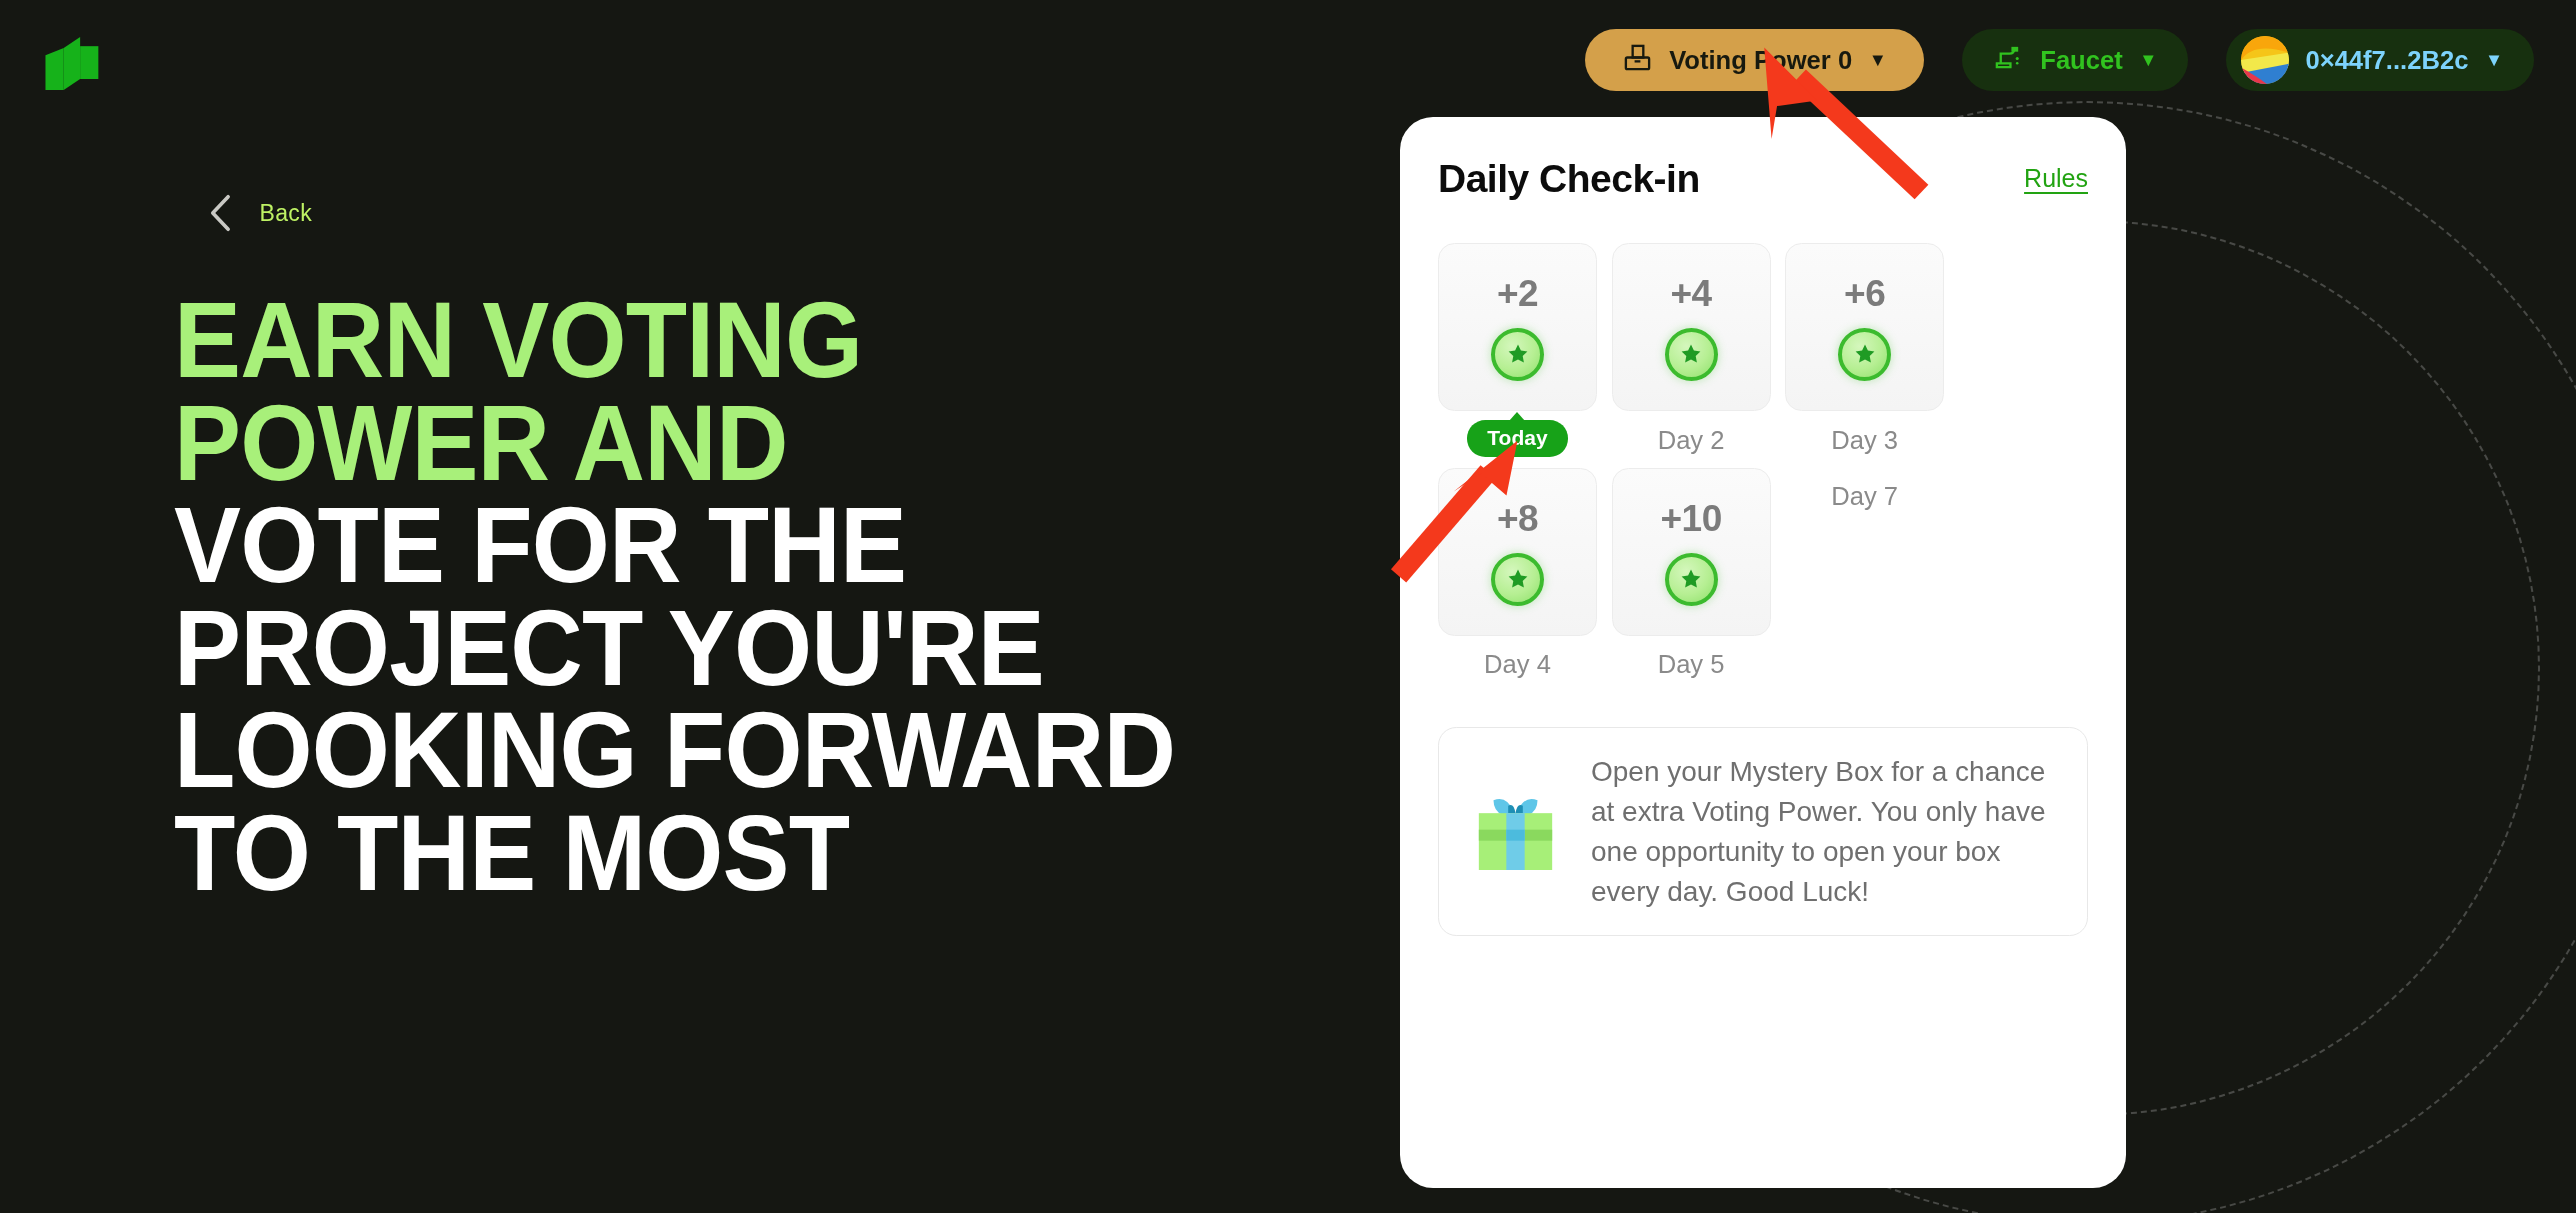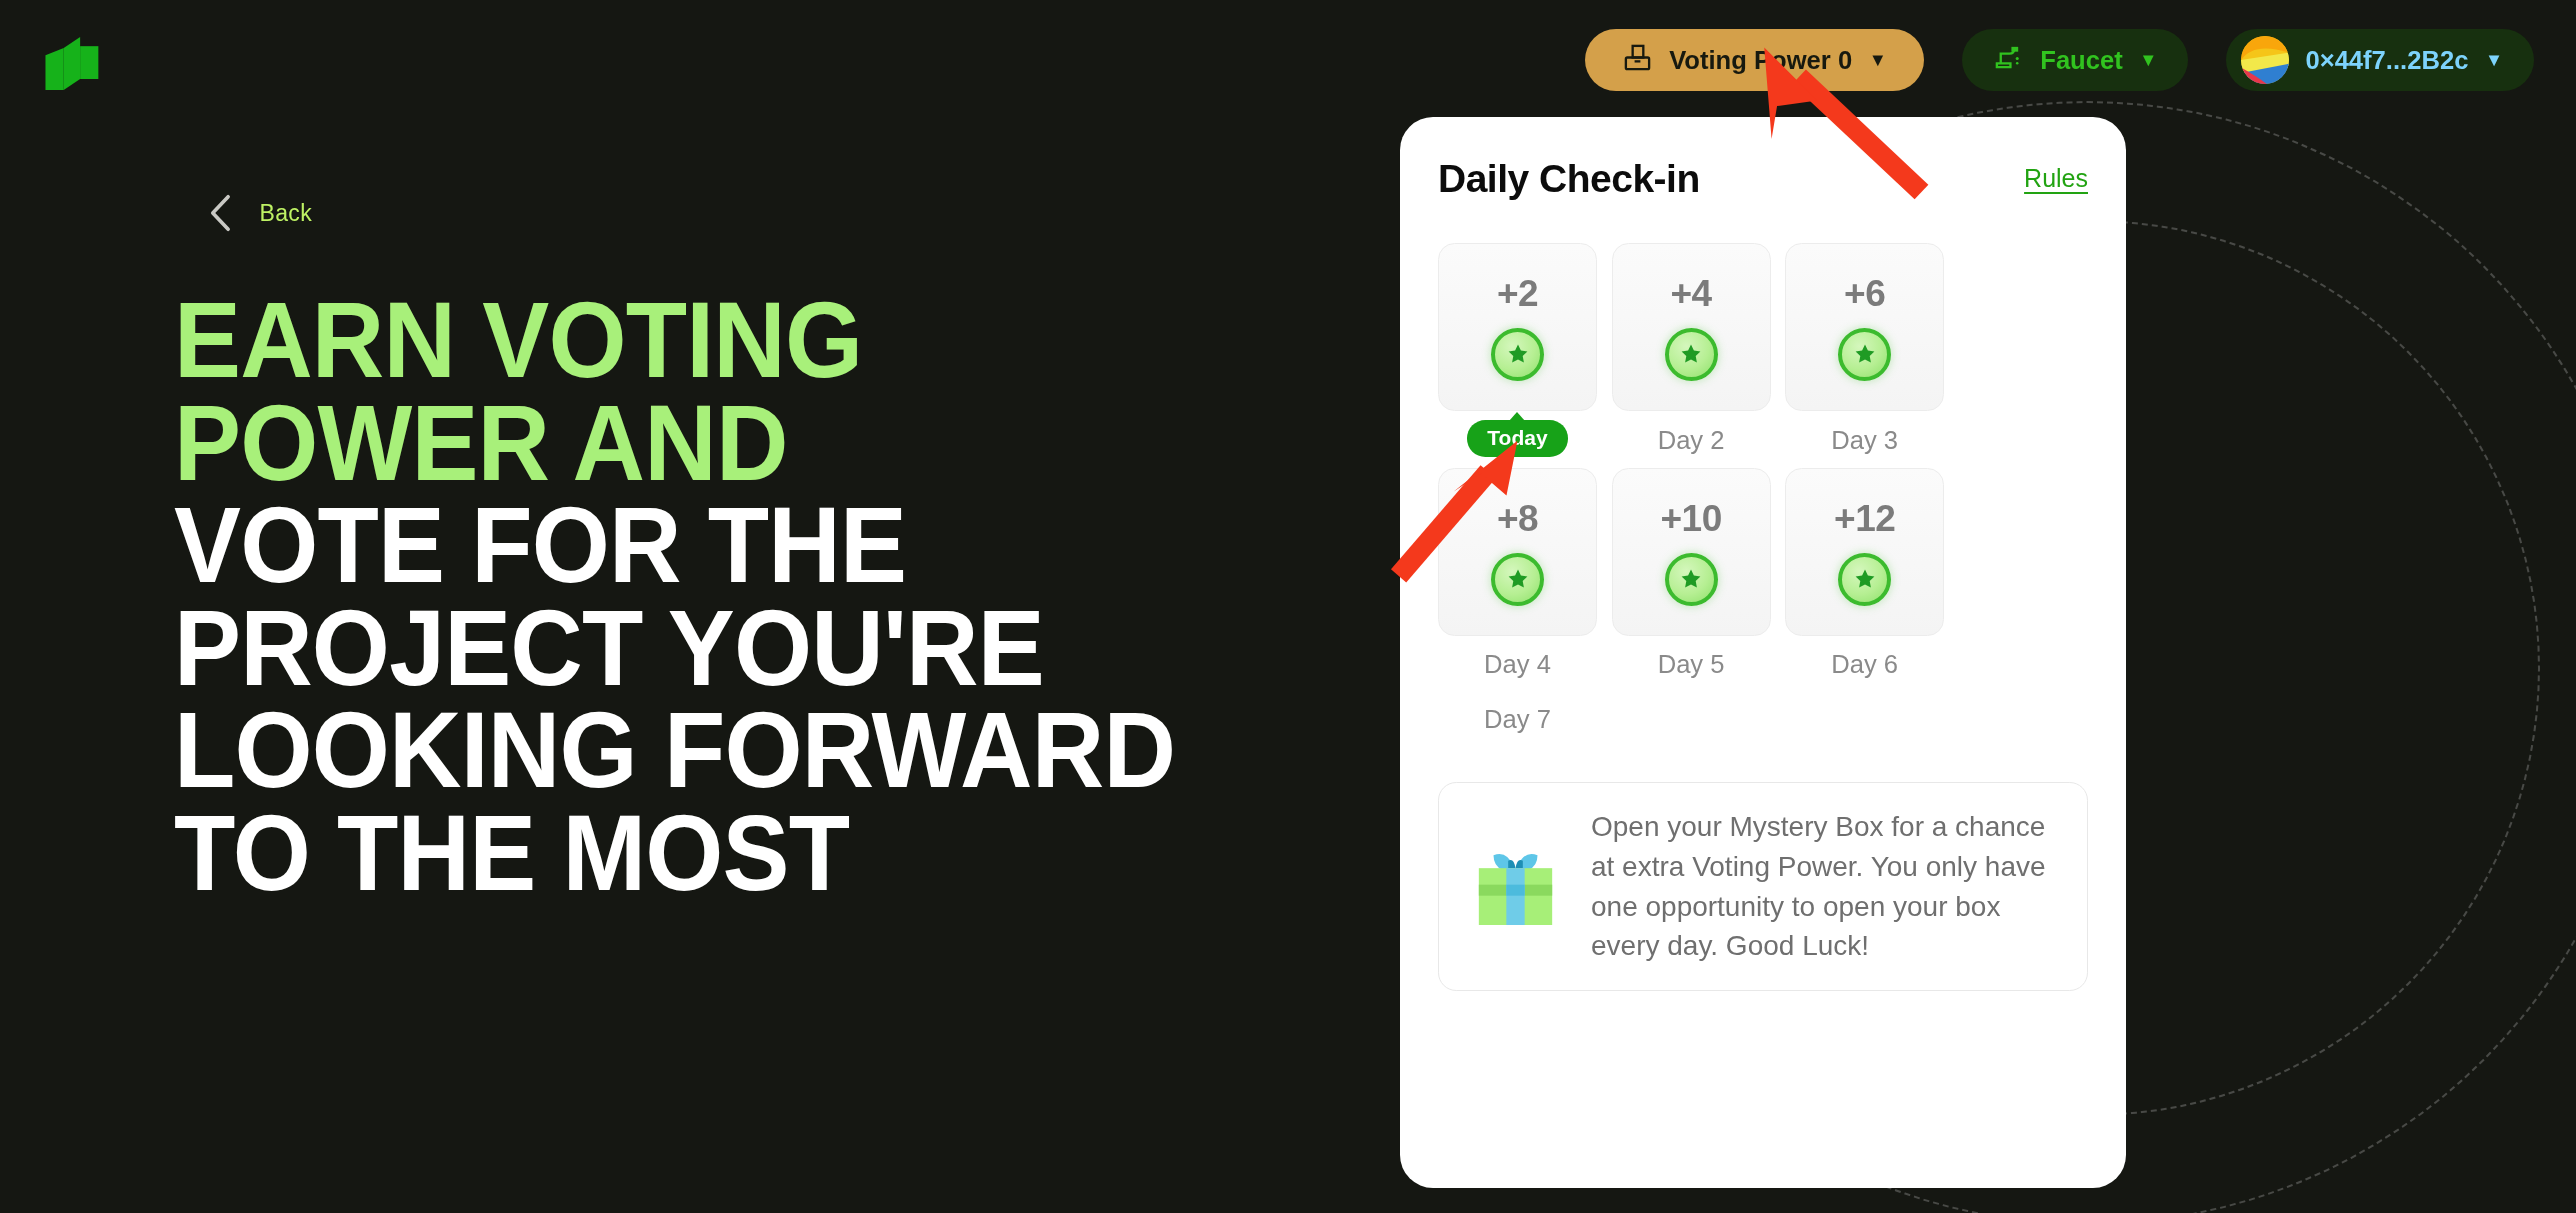--- a/index.html
+++ b/index.html
@@ -469,31 +469,20 @@
             <div class="day-amount">+10</div>
             <div class="coin">
               <svg viewBox="0 0 24 24" width="24" height="24" aria-hidden="true">
                 <path d="M12 2.6 L14.9 8.6 L21.4 9.5 L16.7 14.1 L17.9 20.6 L12 17.5 L6.1 20.6 L7.3 14.1 L2.6 9.5 L9.1 8.6 Z" fill="#1f9b24"></path>
               </svg>
             </div>
           </div>
           <div class="day-label">Day 5</div>
         </div>
         <div class="day-cell">
-          <div class="day-card">
-            <div class="day-amount">+12</div>
-            <div class="coin">
-              <svg viewBox="0 0 24 24" width="24" height="24" aria-hidden="true">
-                <path d="M12 2.6 L14.9 8.6 L21.4 9.5 L16.7 14.1 L17.9 20.6 L12 17.5 L6.1 20.6 L7.3 14.1 L2.6 9.5 L9.1 8.6 Z" fill="#1f9b24"></path>
-              </svg>
-            </div>
-          </div>
-          <div class="day-label">Day 6</div>
-        </div>
-        <div class="day-cell">
           <div class="day-label">Day 7</div>
         </div>
       </div>
 
     <div class="mystery">
       <span class="gift">
         <svg viewBox="0 0 108 108" width="99" height="99" aria-hidden="true">
           <path d="M30 20 Q44 14 52 32 L40 36 Q30 32 30 20 Z" fill="#5ec6e8"></path>
           <path d="M78 20 Q64 14 56 32 L68 36 Q78 32 78 20 Z" fill="#5ec6e8"></path>
           <path d="M46 26 Q52 22 54 34 L46 34 Z" fill="#1f8fb5"></path>

